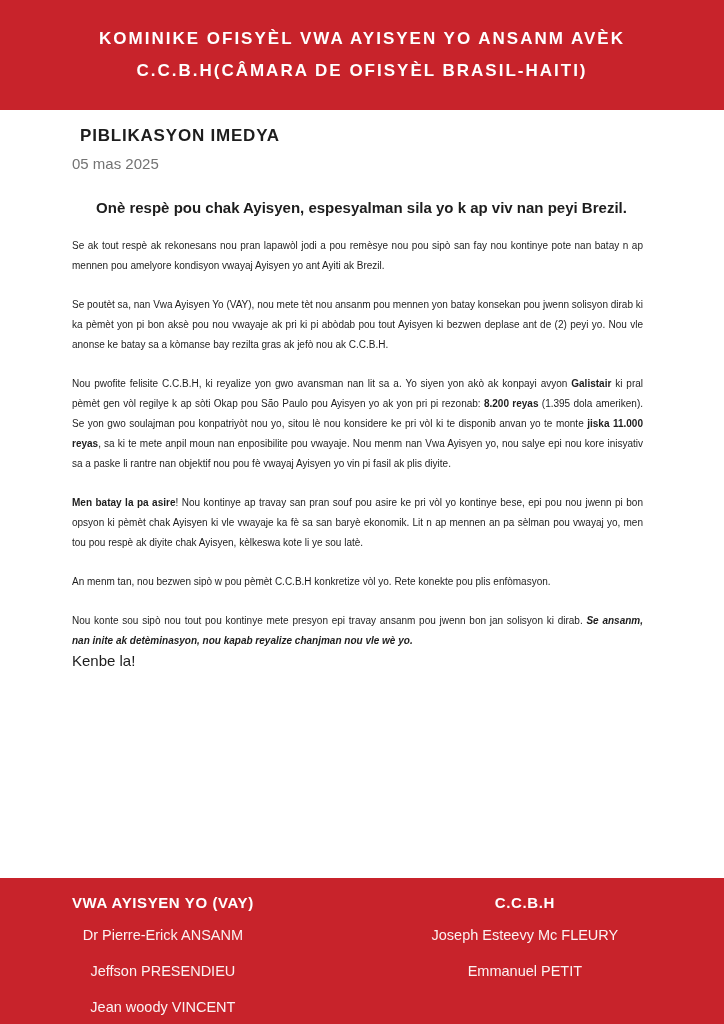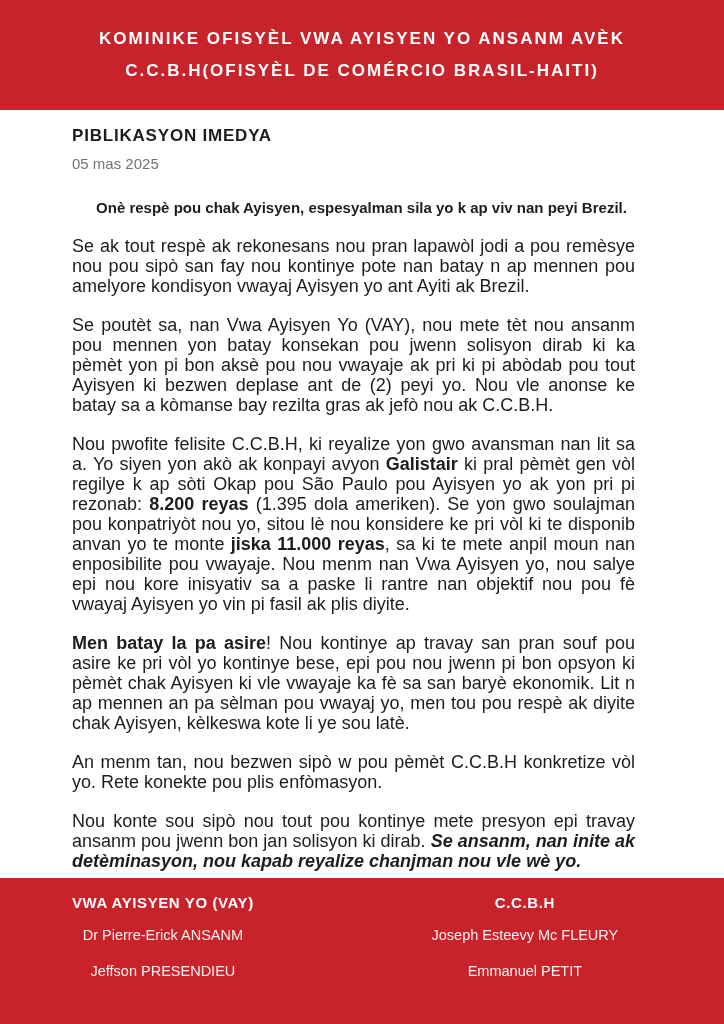--- a/index.html
+++ b/index.html
@@ -31,40 +31,40 @@
     white-space: nowrap;
   }
   
   .press-main {
     flex: 1 1 auto;
     padding: 16px 73px 0 72px;
   }
   .release-label {
     font-size: 17px; font-weight: bold;
     letter-spacing: 0.8px;
-    margin: 0 0 8px 0;
+    margin: 0 0 8px 8px;
     line-height: 20px;
   }
   .release-date {
     font-size: 15px;
     margin: 0 0 24px 0;
     line-height: 20px;
     color: #737373;
   }
   .intro-line {
     font-size: 15px; font-weight: bold;
     line-height: 20px;
     margin: 0 0 18px 0;
     text-align: center;
   }
   .paragraphs p {
-    font-size: 18px;
+    font-size: 10px;
     line-height: 20px;
     text-align: justify;
-    margin: 0 16px 19px 0;
+    margin: 0 8px 19px 0;
   }
   .paragraphs p:last-child { margin-bottom: 0; }
   .paragraphs .b { font-weight: bold; }
   .paragraphs .i { font-style: italic; }
   .sign-off {
     font-size: 15px;
     line-height: 20px;
     margin: 0;
   }
   
@@ -92,45 +92,47 @@
     color: rgba(255,255,255,0.94);
   }
 </style>
 </head>
 <body>
 
 <div class="page">
 
   <div class="banner-top">
     <div class="title-line">KOMINIKE OFISYÈL VWA AYISYEN YO ANSANM AVÈK</div>
-    <div class="title-line">C.C.B.H(OFISYÈL DE COMÉRCIO BRASIL-HAITI)</div>
+    <div class="title-line">C.C.B.H(CÂMARA DE OFISYÈL BRASIL-HAITI)</div>
   </div>
 
   <div class="press-main">
     <h2 class="release-label">PIBLIKASYON IMEDYA</h2>
     <div class="release-date">05 mas 2025</div>
 
     <div class="intro-line">Onè respè pou chak Ayisyen, espesyalman sila yo k ap viv nan peyi Brezil.</div>
 
     <div class="paragraphs">
       <p><span>Se ak tout respè ak rekonesans nou pran lapawòl jodi a pou remèsye nou pou sipò san fay nou kontinye pote nan batay n ap mennen pou amelyore kondisyon vwayaj Ayisyen yo ant Ayiti ak Brezil.</span></p>
       <p><span>Se poutèt sa, nan Vwa Ayisyen Yo (VAY), nou mete tèt nou ansanm pou mennen yon batay konsekan pou jwenn solisyon dirab ki ka pèmèt yon pi bon aksè pou nou vwayaje ak pri ki pi abòdab pou tout Ayisyen ki bezwen deplase ant de (2) peyi yo. Nou vle anonse ke batay sa a kòmanse bay rezilta gras ak jefò nou ak C.C.B.H.</span></p>
       <p><span>Nou pwofite felisite C.C.B.H, ki reyalize yon gwo avansman nan lit sa a. Yo siyen yon akò ak konpayi avyon </span><span class="b">Galistair</span><span> ki pral pèmèt gen vòl regilye k ap sòti Okap pou São Paulo pou Ayisyen yo ak yon pri pi rezonab: </span><span class="b">8.200 reyas</span><span> (1.395 dola ameriken). Se yon gwo soulajman pou konpatriyòt nou yo, sitou lè nou konsidere ke pri vòl ki te disponib anvan yo te monte </span><span class="b">jiska 11.000 reyas</span><span>, sa ki te mete anpil moun nan enposibilite pou vwayaje. Nou menm nan Vwa Ayisyen yo, nou salye epi nou kore inisyativ sa a paske li rantre nan objektif nou pou fè vwayaj Ayisyen yo vin pi fasil ak plis diyite.</span></p>
       <p><span class="b">Men batay la pa asire</span><span>! Nou kontinye ap travay san pran souf pou asire ke pri vòl yo kontinye bese, epi pou nou jwenn pi bon opsyon ki pèmèt chak Ayisyen ki vle vwayaje ka fè sa san baryè ekonomik. Lit n ap mennen an pa sèlman pou vwayaj yo, men tou pou respè ak diyite chak Ayisyen, kèlkeswa kote li ye sou latè.</span></p>
       <p><span>An menm tan, nou bezwen sipò w pou pèmèt C.C.B.H konkretize vòl yo. Rete konekte pou plis enfòmasyon.</span></p>
       <p><span>Nou konte sou sipò nou tout pou kontinye mete presyon epi travay ansanm pou jwenn bon jan solisyon ki dirab. </span><span class="b i">Se ansanm, nan inite ak detèminasyon, nou kapab reyalize chanjman nou vle wè yo.</span></p>
     </div>
 
+    <div class="sign-off">Kenbe la!</div>
   </div>
 
   <div class="banner-bottom">
     <div class="footer-col left">
       <div class="org-title">VWA AYISYEN YO (VAY)</div>
       <div class="signatory">Dr Pierre-Erick ANSANM</div>
       <div class="signatory">Jeffson PRESENDIEU</div>
+      <div class="signatory">Jean woody VINCENT</div>
     </div>
     <div class="footer-col right">
       <div class="org-title">C.C.B.H</div>
       <div class="signatory">Joseph Esteevy Mc FLEURY</div>
       <div class="signatory">Emmanuel PETIT</div>
     </div>
   </div>
 
 </div>
 

